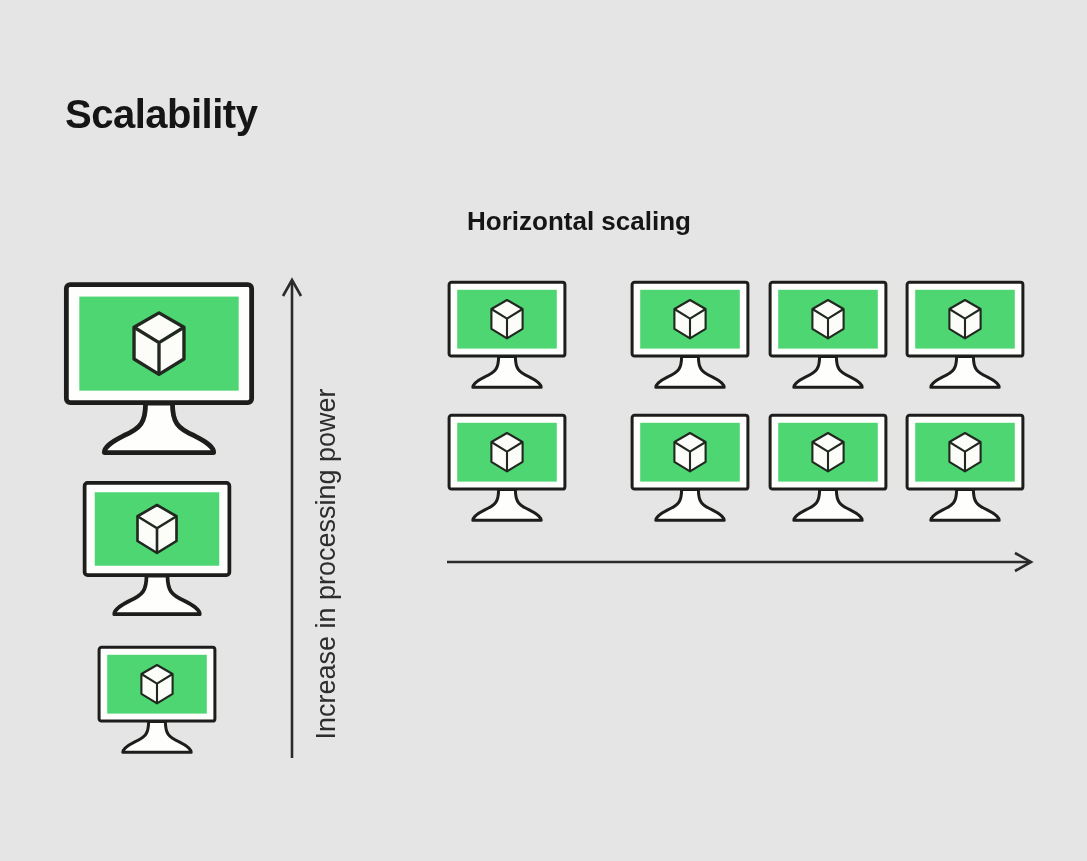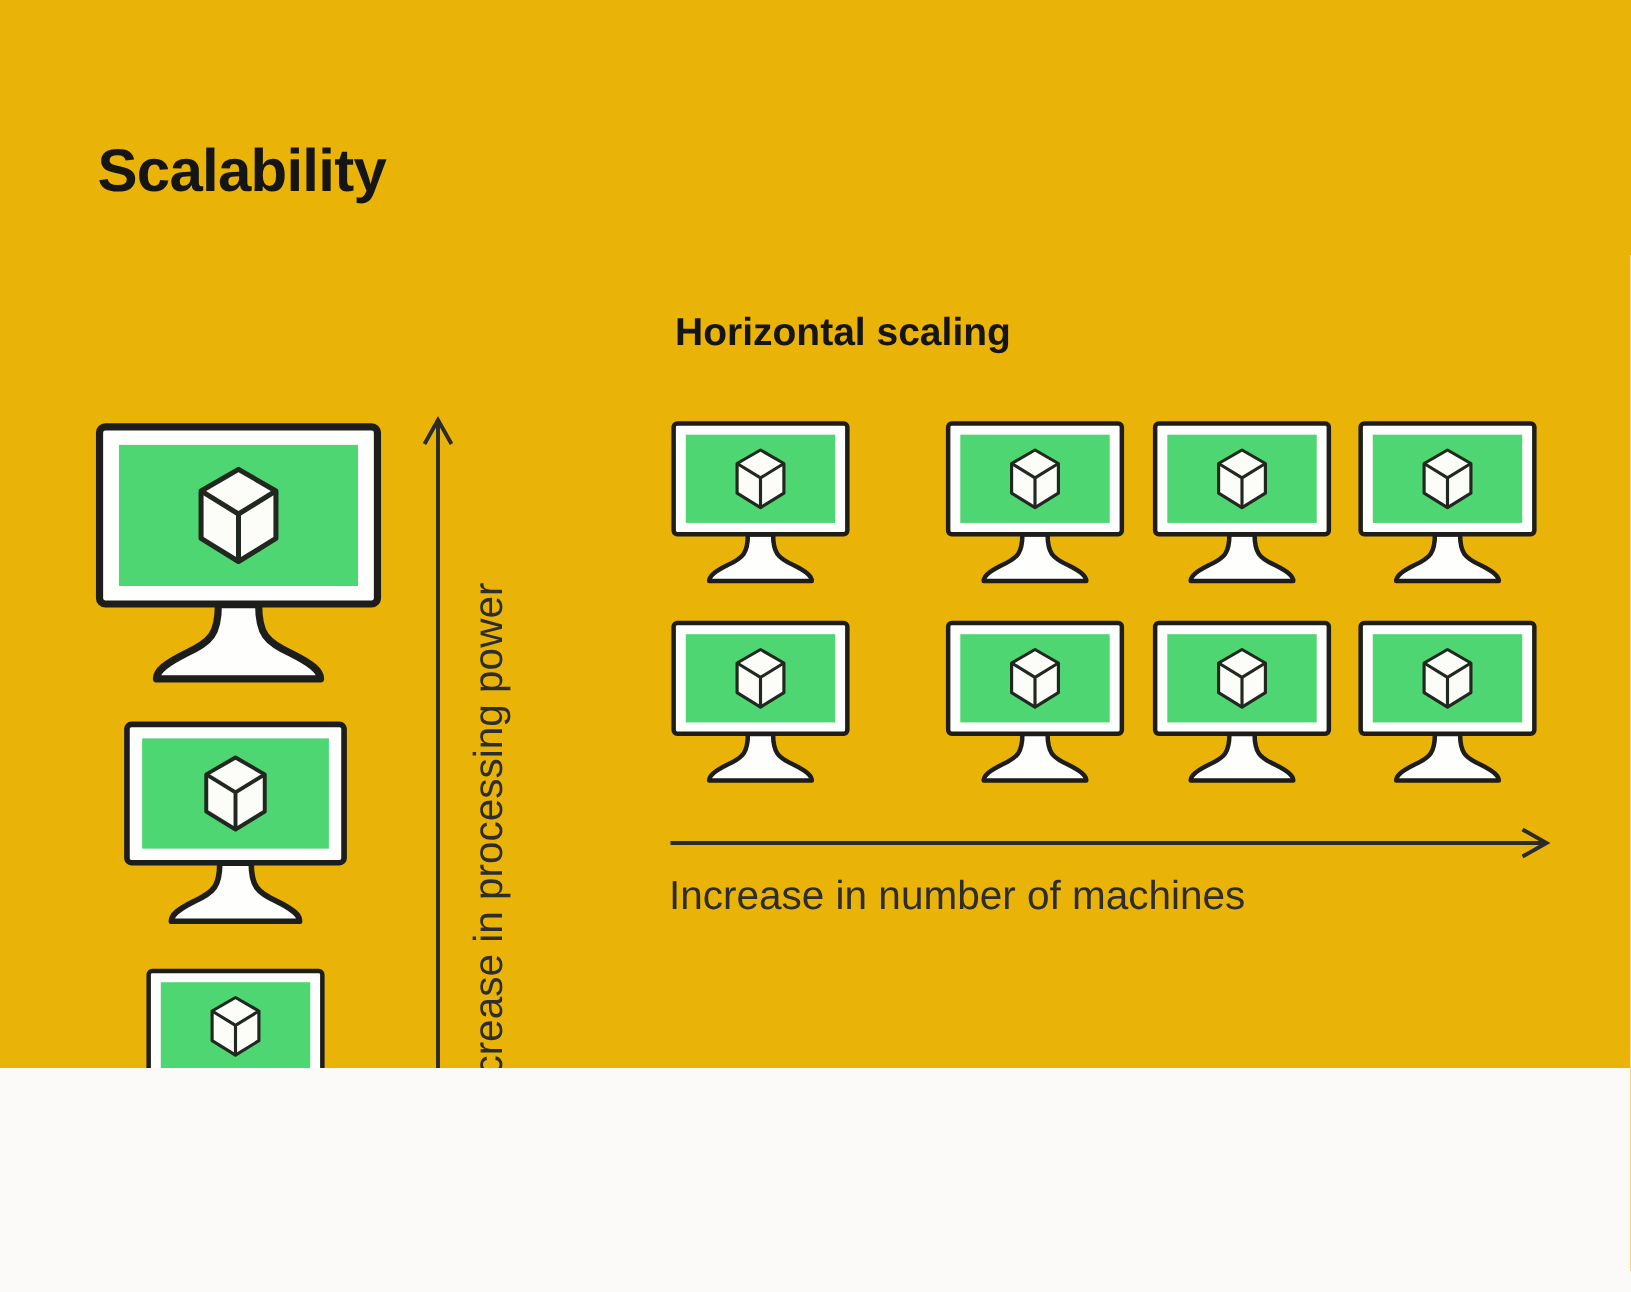--- a/index.html
+++ b/index.html
@@ -4,43 +4,43 @@
 <style>
   html, body {
     margin: 0;
     padding: 0;
     background: #fbfaf9;
     font-family: "Liberation Sans", "DejaVu Sans", sans-serif;
   }
   .canvas {
     position: relative;
     width: 1087px;
-    height: 712px;
-    background: #eab308;
+    height: 861px;
+    background: #e5e5e5;
     overflow: hidden;
   }
   .page-title {
     position: absolute;
     left: 65px;
     top: 92px;
     margin: 0;
     font-size: 40px;
     font-weight: 800;
     letter-spacing: -0.5px;
     color: #151515;
   }
   .section-heading {
     position: absolute;
     margin: 0;
     font-size: 26px;
     font-weight: 700;
     color: #151515;
   }
   .heading-vertical { left: 65px; top: 206px; }
-  .heading-horizontal { left: 450px; top: 206px; text-align: right; }
+  .heading-horizontal { left: 467px; top: 206px; text-align: right; }
 
   .monitor {
     position: absolute;
   }
   .monitor svg { display: block; width: 100%; height: 100%; }
 
   .m-large  { left: 63px;  top: 281px; width: 192px; height: 179px; }
   .m-medium { left: 82px;  top: 480px; width: 150px; height: 140px; }
   .m-small  { left: 97px;  top: 645px; width: 120px; height: 112px; }
 
@@ -172,15 +172,14 @@
     <svg viewBox="0 0 200 186">
         <use href="#monitor-sym"></use>
       </svg>
   </div>
 
   <svg class="axis-arrow arrow-horizontal" viewBox="0 0 592 22">
     <line x1="2" y1="11" x2="586" y2="11" stroke="#2b2b2b" stroke-width="2.6"></line>
     <path d="M570,2 L586,11 L570,20" fill="none" stroke="#2b2b2b" stroke-width="2.6"></path>
   </svg>
 
-  <div class="axis-label h-axis-label">Increase in number of machines</div>
 
 </div>
 
 </body></html>

